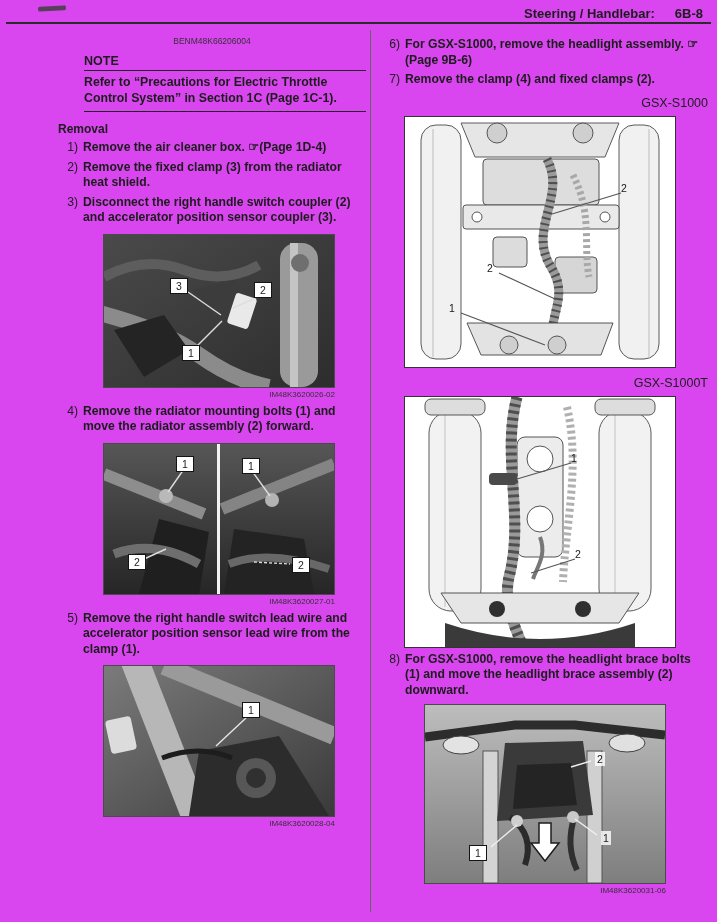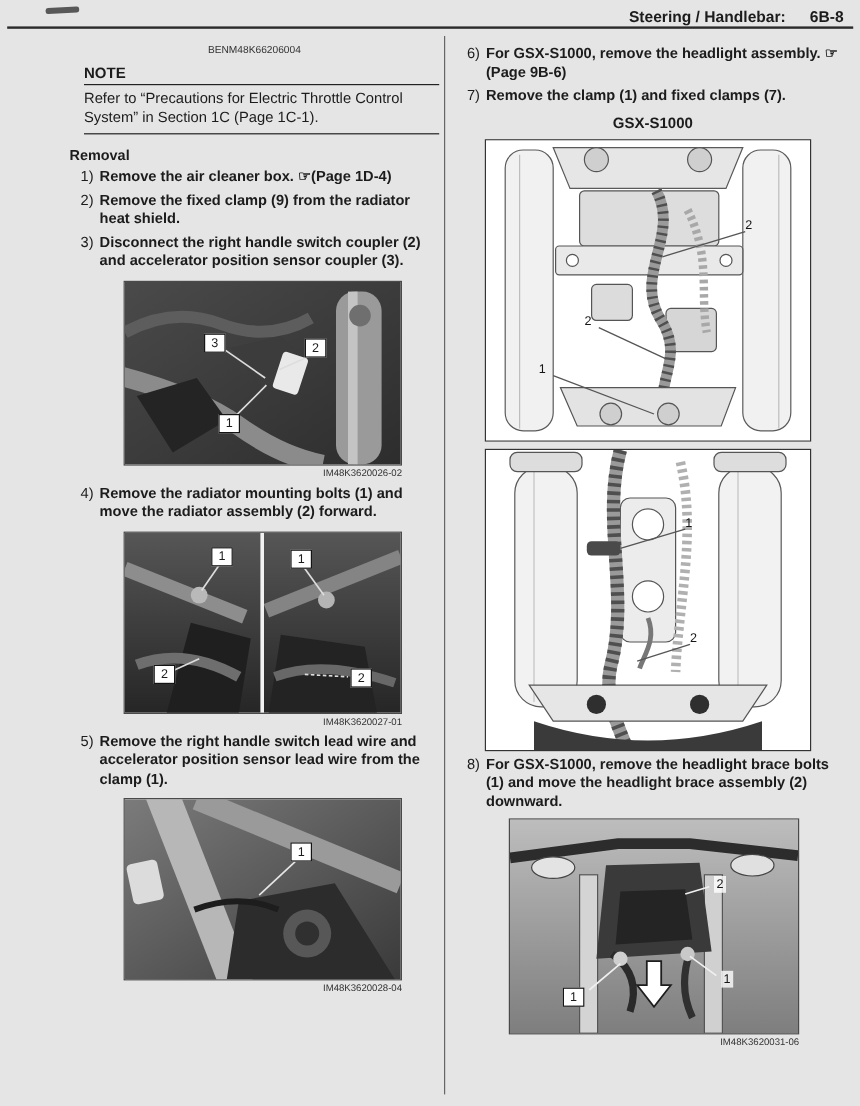--- a/index.html
+++ b/index.html
@@ -1,50 +1,50 @@
 <!DOCTYPE html>
 <html><head>
 <meta charset="utf-8">
 <style>
   html,body { margin:0; padding:0; background:#ffffff; }
-  .page { position:relative; width:717px; height:922px; background:#e5e5e5;
+  .page { position:relative; width:717px; height:922px; background:#d946ef;
           font-family:"Liberation Sans", sans-serif; color:#1c1c1c; overflow:hidden; }
   .smudge { position:absolute; top:6px; left:38px; width:28px; height:5px;
             background:#3f3f3f; border-radius:2px; transform:rotate(-3deg); opacity:.85; }
   .hdr { position:absolute; top:6px; right:14px; font-weight:bold; font-size:13px;
          display:flex; gap:20px; }
   .hdr-rule { position:absolute; top:22px; left:6px; right:6px; height:2px; background:#2b2b2b; }
   .col-divider { position:absolute; left:370px; top:30px; bottom:10px; width:1px; background:#666; }
   .col-left  { position:absolute; left:58px;  top:33px; width:308px; }
   .col-right { position:absolute; left:380px; top:33px; width:328px; }
   .doc-title { font-size:14.5px; font-weight:bold; line-height:18px; }
   .doc-code  { text-align:center; font-size:8.5px; color:#333; margin-top:3px; }
-  .note { margin:8px 0 10px 12px; }
+  .note { margin:8px 0 10px 26px; }
   .note-label { display:block; font-weight:bold; font-size:12.5px; padding-bottom:2px;
                 border-bottom:1.6px solid #222; }
-  .note-text  { display:block; font-weight:normal; font-size:12.3px; line-height:15.5px;
+  .note-text  { display:block; font-weight:bold; font-size:12.3px; line-height:15.5px;
                 padding:4px 0 5px; border-bottom:1.6px solid #222; }
   .sec-heading { font-weight:bold; font-size:12px; margin:10px 0 4px; }
   .step { display:flex; font-size:12.2px; line-height:15.5px; margin:4px 0; }
   .step-num  { flex:none; width:20px; text-align:right; margin-right:5px; }
   .step-text { flex:1;font-weight:bold; }
   .figwrap { position:relative; }
   .fw-left  { margin:8px 0 2px 45px; width:232px; }
   .fw-right { margin:6px 0 2px 24px; width:272px; }
   .fw-right-sm { margin:6px 0 2px 44px; width:242px; }
   .figure { position:relative; line-height:0; }
   .figure svg { display:block; }
   .photo { border:1px solid #4a4a4a; }
   .lineart { border:1px solid #333; background:#fff; }
   .fig-code { font-size:8px; color:#333; text-align:right; margin-top:2px; line-height:10px; }
   .co { position:absolute; font-size:10.5px; line-height:14px; }
   .co-box { width:16px; height:14px; text-align:center; background:#fff; border:1px solid #141414; }
   .co-plain { color:#161616; }
   .co-halo { background:rgba(255,255,255,.8); padding:0 2px; }
-  .model-label { text-align:center; font-weight:bold; font-size:12.5px; margin:8px 0 2px; }
+  .model-label { text-align:right; font-weight:normal; font-size:12.5px; margin:8px 0 2px; }
 </style>
 </head>
 <body>
 
 <div class="page">
 
   <div class="smudge"></div>
 
   <div class="hdr">
     <span>Steering / Handlebar:</span>
@@ -63,21 +63,21 @@
     </div>
 
     <div class="sec-heading">Removal</div>
 
     <div class="step">
       <span class="step-num">1)</span>
       <span class="step-text">Remove the air cleaner box. ☞(Page 1D-4)</span>
     </div>
     <div class="step">
       <span class="step-num">2)</span>
-      <span class="step-text">Remove the fixed clamp (9) from the radiator heat shield.</span>
+      <span class="step-text">Remove the fixed clamp (3) from the radiator heat shield.</span>
     </div>
     <div class="step">
       <span class="step-num">3)</span>
       <span class="step-text">Disconnect the right handle switch coupler (2) and accelerator position sensor coupler (3).</span>
     </div>
 
     <div class="figwrap fw-left">
       <div class="figure photo">
         <svg width="230" height="152" viewBox="0 0 230 152">
           <defs>
@@ -175,21 +175,21 @@
   </div>
 
   <div class="col-right">
 
     <div class="step">
       <span class="step-num">6)</span>
       <span class="step-text">For GSX-S1000, remove the headlight assembly. ☞(Page 9B-6)</span>
     </div>
     <div class="step">
       <span class="step-num">7)</span>
-      <span class="step-text">Remove the clamp (1) and fixed clamps (7).</span>
+      <span class="step-text">Remove the clamp (4) and fixed clamps (2).</span>
     </div>
 
     <div class="model-label">GSX-S1000</div>
 
     <div class="figwrap fw-right">
       <div class="figure lineart">
         <svg width="270" height="250" viewBox="0 0 270 250">
           <rect width="270" height="250" fill="#ffffff"></rect>
           <rect x="16" y="8" width="40" height="234" rx="15" fill="#f1f1f1" stroke="#5a5a5a"></rect>
           <line x1="28" y1="12" x2="28" y2="240" stroke="#bdbdbd"></line>
@@ -213,20 +213,21 @@
           <line x1="216" y1="76" x2="147" y2="97" stroke="#555" stroke-width="1.1"></line>
           <line x1="94" y1="156" x2="150" y2="182" stroke="#555" stroke-width="1.1"></line>
           <line x1="56" y1="196" x2="140" y2="228" stroke="#555" stroke-width="1.1"></line>
         </svg>
         <div class="co co-plain" style="left:216px; top:64px;">2</div>
         <div class="co co-plain" style="left:82px; top:144px;">2</div>
         <div class="co co-plain" style="left:44px; top:184px;">1</div>
       </div>
     </div>
 
+    <div class="model-label">GSX-S1000T</div>
 
     <div class="figwrap fw-right">
       <div class="figure lineart">
         <svg width="270" height="250" viewBox="0 0 270 250">
           <rect width="270" height="250" fill="#ffffff"></rect>
           <rect x="24" y="14" width="52" height="200" rx="22" fill="#f2f2f2" stroke="#5a5a5a"></rect>
           <line x1="40" y1="18" x2="40" y2="210" stroke="#c2c2c2"></line>
           <rect x="194" y="14" width="52" height="200" rx="22" fill="#f2f2f2" stroke="#5a5a5a"></rect>
           <line x1="210" y1="18" x2="210" y2="210" stroke="#c2c2c2"></line>
           <rect x="20" y="2" width="60" height="16" rx="6" fill="#ddd" stroke="#555"></rect>

